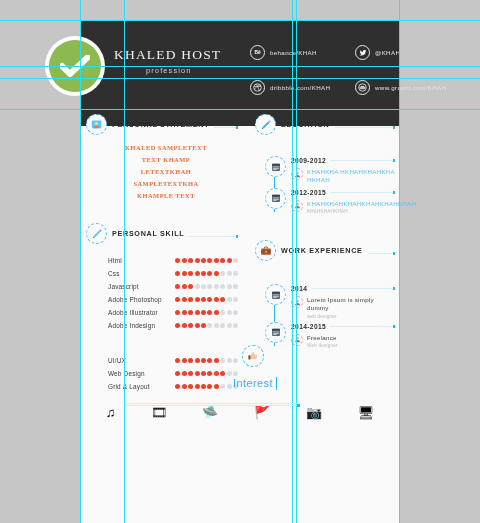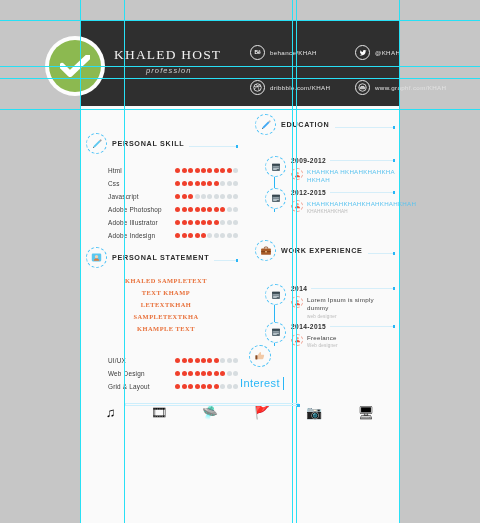--- a/index.html
+++ b/index.html
@@ -11,21 +11,21 @@
     position:relative;
   }
   #canvas{position:absolute;inset:0;}
 
   
   .sheet{
     position:absolute;left:80px;top:20px;width:320px;height:503px;
     background:#fafafa;
   }
   .header{
-    position:absolute;left:0;top:0;width:320px;height:86px;
+    position:absolute;left:0;top:0;width:320px;height:106px;
     background:#2f2f2f;
   }
 
   
   .logo{
     position:absolute;left:-35px;top:16px;width:60px;height:60px;border-radius:50%;
     background:#fdfdfd;
     display:flex;align-items:center;justify-content:center;
   }
   .logo-inner{
@@ -37,21 +37,21 @@
 
   
   .name-block{position:absolute;left:34px;top:27px;}
   .name{
     font-family:"Liberation Serif", serif;
     font-size:13.5px;letter-spacing:1.2px;color:#f2f2f2;
     white-space:nowrap;
   }
   .profession{
     font-size:7.5px;color:#cfcfcf;letter-spacing:1.1px;
-    margin-top:3px;margin-left:32px;font-style:italic;
+    margin-top:3px;margin-left:32px;
   }
 
   
   .social{
     position:absolute;display:flex;align-items:center;gap:5px;
   }
   .social .ic{
     width:13px;height:13px;border-radius:50%;
     border:1px solid #e8e8e8;
     display:flex;align-items:center;justify-content:center;
@@ -127,21 +127,21 @@
     width:10px;height:10px;border-radius:50%;
     border:1px dashed #f0a090;background:#fafafa;flex:none;
     display:flex;align-items:center;justify-content:center;
   }
   .tl-text{font-size:6.2px;color:#5bc3ef;letter-spacing:.25px;line-height:1.35;}
   .tl-text.dark{color:#3b3b3b;}
   .tl-sub{font-size:4.6px;color:#b9b9b9;letter-spacing:.2px;margin-top:1px;}
 
   
   .interest{
-    position:absolute;left:12px;top:325px;width:336px;text-align:center;
+    position:absolute;left:5px;top:325px;width:336px;text-align:center;
   }
   .int-badge{
     width:20px;height:20px;border-radius:50%;border:1px dashed #4fc3f7;
     background:#fafafa;margin:0 auto;
     display:flex;align-items:center;justify-content:center;
   }
   .int-title{
     font-size:11px;color:#29b6f6;letter-spacing:.4px;margin-top:10px;
     position:relative;display:inline-block;
   }
@@ -222,20 +222,41 @@
           <svg width="9" height="9" viewBox="0 0 12 12">
             <circle cx="6" cy="6" r="5" fill="none" stroke="#fff" stroke-width="1"></circle>
             <path d="M2 6.2h8M2.6 7.6h6.8M3.6 4.6h4.8" stroke="#fff" stroke-width="1.1"></path>
           </svg>
         </span>
         <span class="tx">www.graphf.com/KHAH</span>
       </div>
     </div>
 
     <div class="col-left">
+
+      <div class="sec" style="margin:5px 0 0 6px;width:152px;">
+        <div class="sec-head">
+          <span class="sec-badge">
+            <svg width="11" height="11" viewBox="0 0 14 14">
+              <rect x="1" y="2" width="12" height="10" rx="1.4" fill="#5bc8f0"></rect>
+              <circle cx="7" cy="6" r="2.1" fill="#f6d3b0"></circle>
+              <path d="M3.3 11.2c.5-2 2-2.8 3.7-2.8s3.2.8 3.7 2.8z" fill="#e07a3e"></path>
+            </svg>
+          </span>
+          <span class="sec-title">PERSONAL STATEMENT</span>
+          <span class="sec-rule"></span>
+        </div>
+        <div class="stmt">
+          <div>KHALED SAMPLETEXT</div>
+          <div>TEXT KHAMP</div>
+          <div>LETEXTKHAH</div>
+          <div>SAMPLETEXTKHA</div>
+          <div>KHAMPLE TEXT</div>
+        </div>
+      </div>
 
       <div class="sec" style="margin:24px 0 0 6px;width:152px;">
         <div class="sec-head">
           <span class="sec-badge">
             <svg width="12" height="12" viewBox="0 0 14 14">
               <path d="M2.3 11.6l1.1-2.6 6.1-6.1 1.6 1.6-6.1 6.1z" fill="#5bc8f0"></path>
               <path d="M9.5 2.9l1.6 1.6 1-1a1.1 1.1 0 0 0-1.6-1.6z" fill="#9e9e9e"></path>
               <path d="M2.3 11.6l1.5-.5-1-1z" fill="#4a4a4a"></path>
             </svg>
           </span>
@@ -327,41 +348,20 @@
                 <span class="dot on"></span>
                 <span class="dot on"></span>
                 <span class="dot"></span>
                 <span class="dot"></span>
                 <span class="dot"></span>
                 <span class="dot"></span>
                 <span class="dot"></span>
               </span>
             </div>
           </div>
-      </div>
-
-      <div class="sec" style="margin:5px 0 0 6px;width:152px;">
-        <div class="sec-head">
-          <span class="sec-badge">
-            <svg width="11" height="11" viewBox="0 0 14 14">
-              <rect x="1" y="2" width="12" height="10" rx="1.4" fill="#5bc8f0"></rect>
-              <circle cx="7" cy="6" r="2.1" fill="#f6d3b0"></circle>
-              <path d="M3.3 11.2c.5-2 2-2.8 3.7-2.8s3.2.8 3.7 2.8z" fill="#e07a3e"></path>
-            </svg>
-          </span>
-          <span class="sec-title">PERSONAL STATEMENT</span>
-          <span class="sec-rule"></span>
-        </div>
-        <div class="stmt">
-          <div>KHALED SAMPLETEXT</div>
-          <div>TEXT KHAMP</div>
-          <div>LETEXTKHAH</div>
-          <div>SAMPLETEXTKHA</div>
-          <div>KHAMPLE TEXT</div>
-        </div>
       </div>
 
       <div class="sec" style="margin:22px 0 0 6px;width:152px;">
         <div class="skill-list" id="profesional-skill-list" style="margin-top:16px;">
             <div class="skill-row">
               <span class="skill-name">UI/UX</span>
               <span class="dots">
                 <span class="dot on"></span>
                 <span class="dot on"></span>
                 <span class="dot on"></span>

